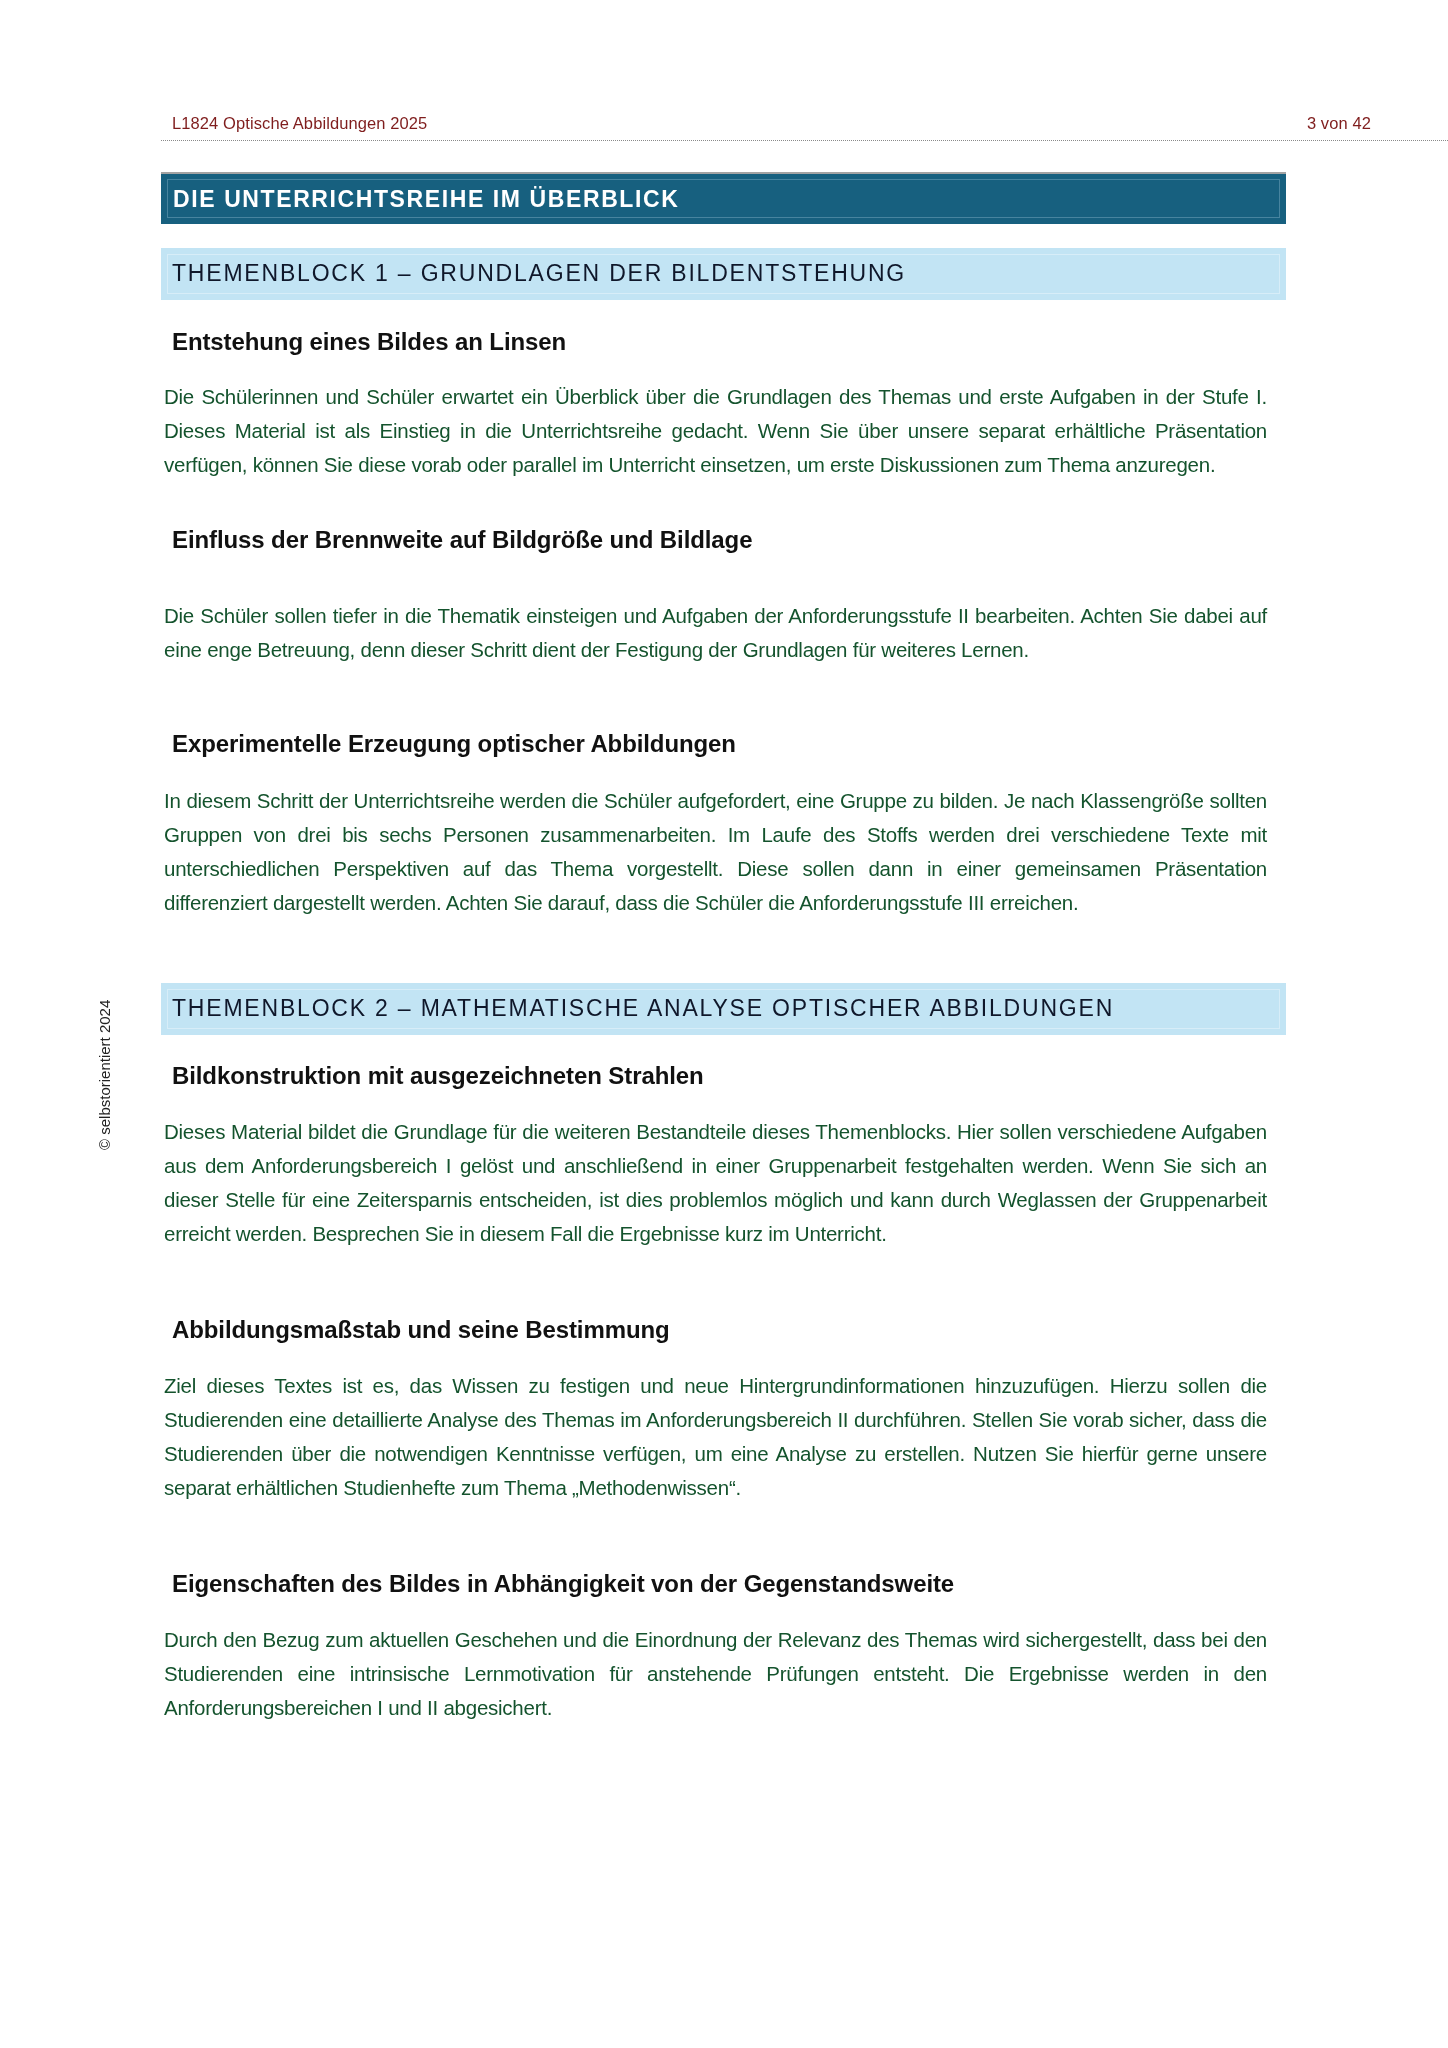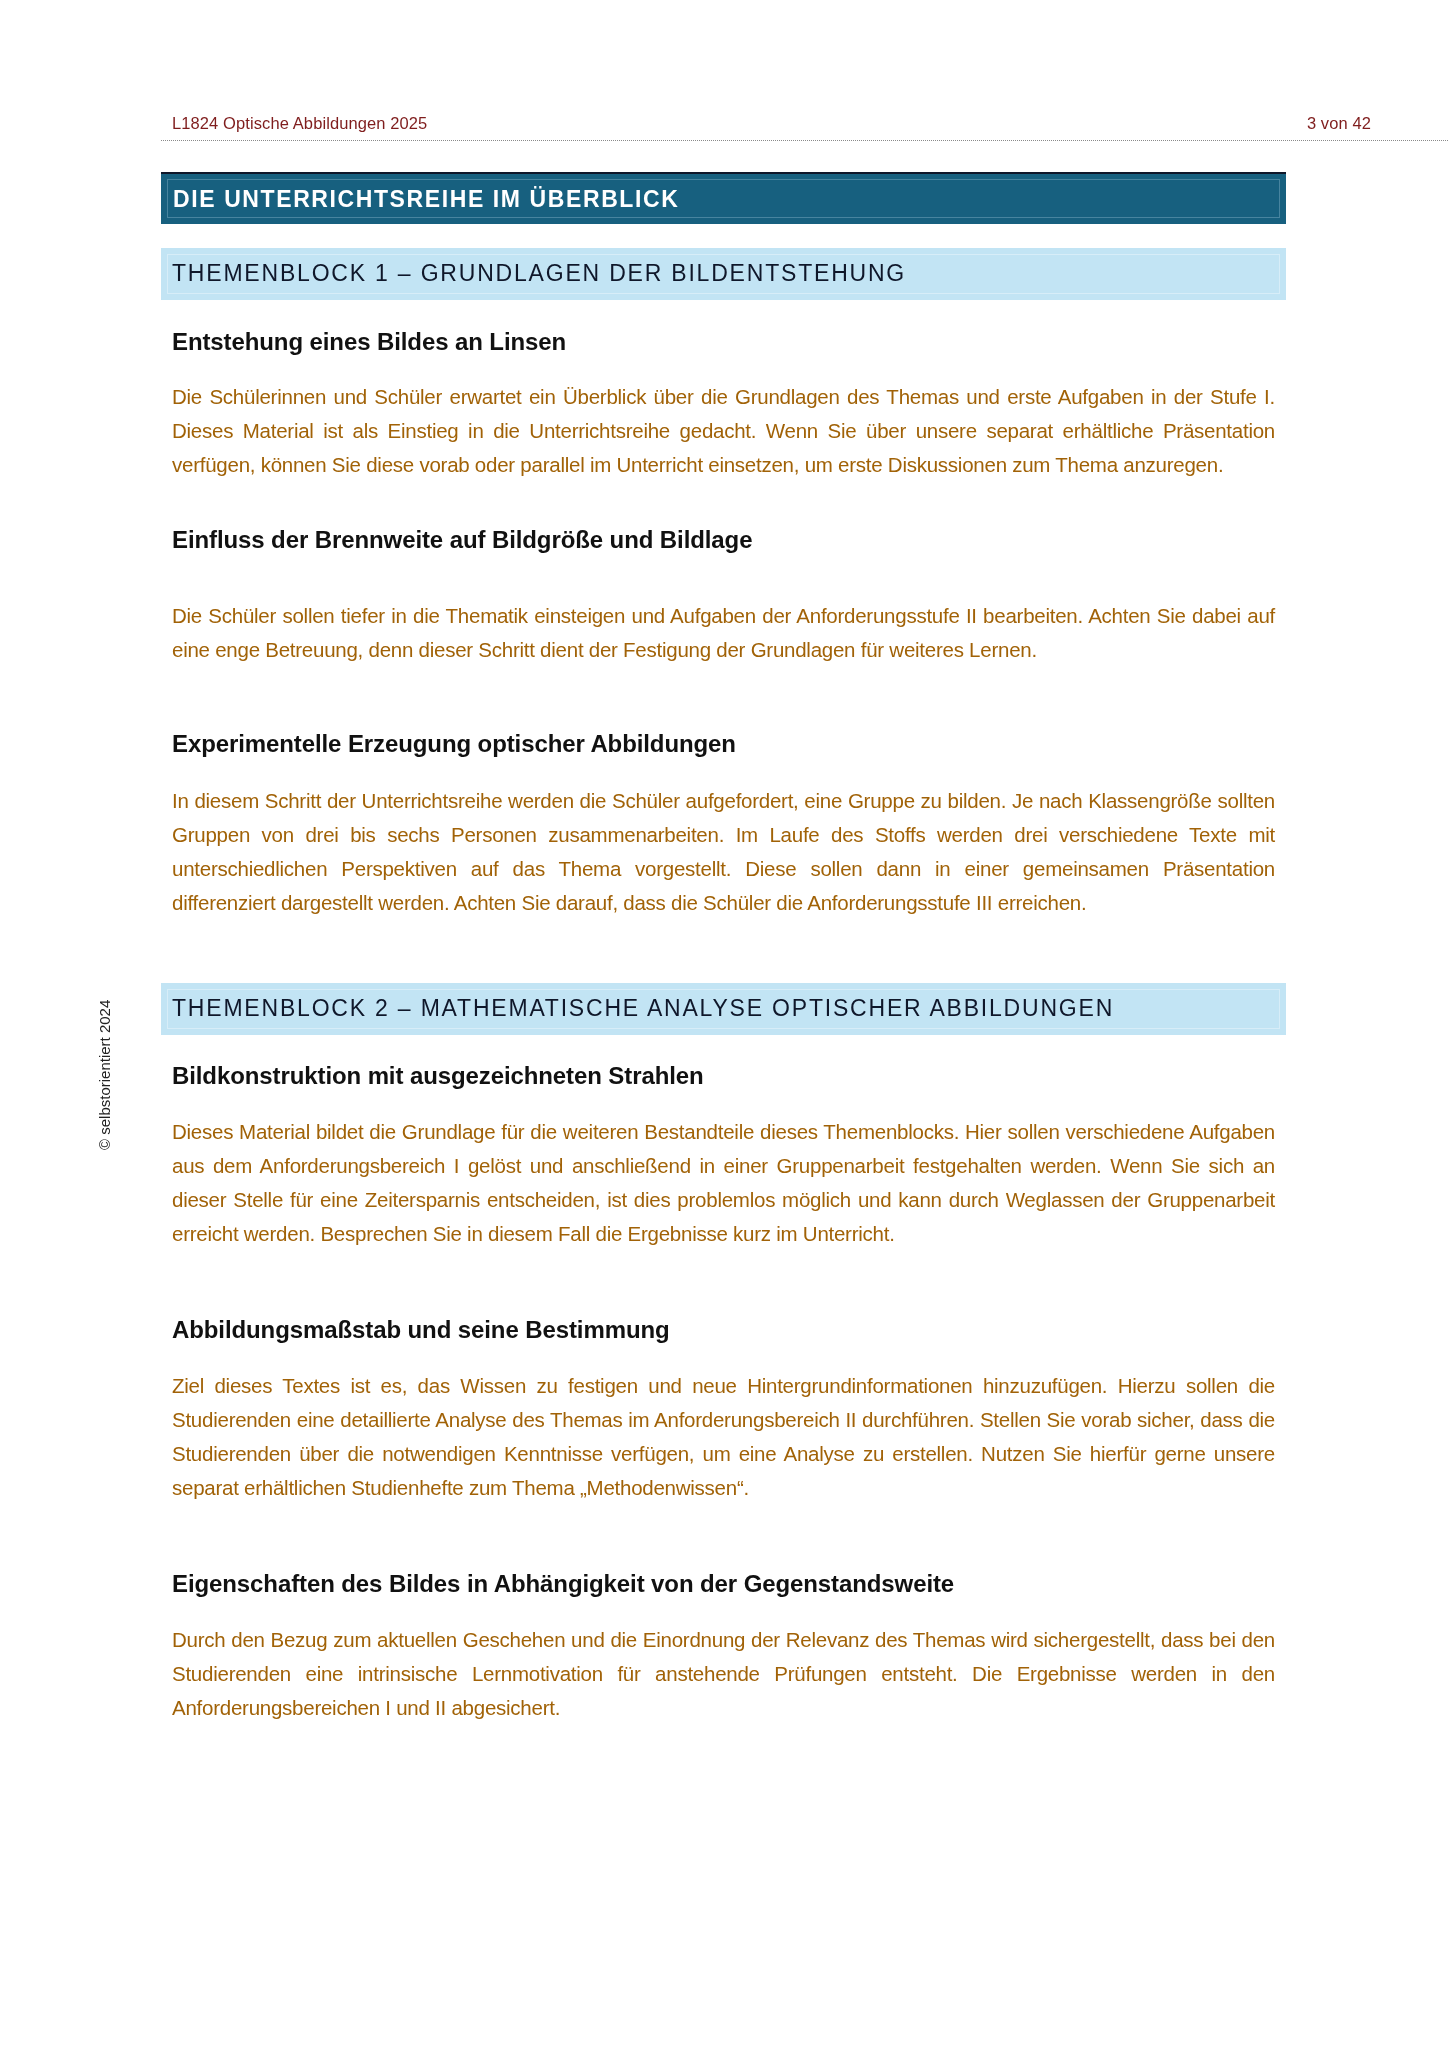--- a/index.html
+++ b/index.html
@@ -31,21 +31,21 @@
       border-top: 1px dotted #8a8a8a;
     }
     .title-bar {
       position: absolute;
       left: 161px;
       top: 172px;
       width: 1125px;
       height: 52px;
       background: #17607f;
       box-sizing: border-box;
-      border-top: 2px solid #0f172a;
+      border-top: 2px solid #a3a3a3;
     }
     .title-bar::after {
       content: "";
       position: absolute;
       left: 6px; right: 6px; top: 5px; bottom: 6px;
       border: 1px solid rgba(160, 200, 220, 0.35);
       pointer-events: none;
     }
     .title-bar span {
       position: absolute;
@@ -81,26 +81,26 @@
     .sub-heading {
       position: absolute;
       left: 172px;
       font-weight: bold;
       font-size: 24px;
       color: #111;
       letter-spacing: -0.1px;
     }
     .para {
       position: absolute;
-      left: 172px;
+      left: 164px;
       width: 1103px;
       font-size: 20.5px;
       line-height: 34px;
       text-align: justify;
-      color: #a16207;
+      color: #14532d;
       letter-spacing: -0.25px;
     }
     .copyright {
       position: absolute;
       left: 96px;
       top: 1150px;
       transform-origin: 0 0;
       transform: rotate(-90deg);
       white-space: nowrap;
       font-size: 15px;

